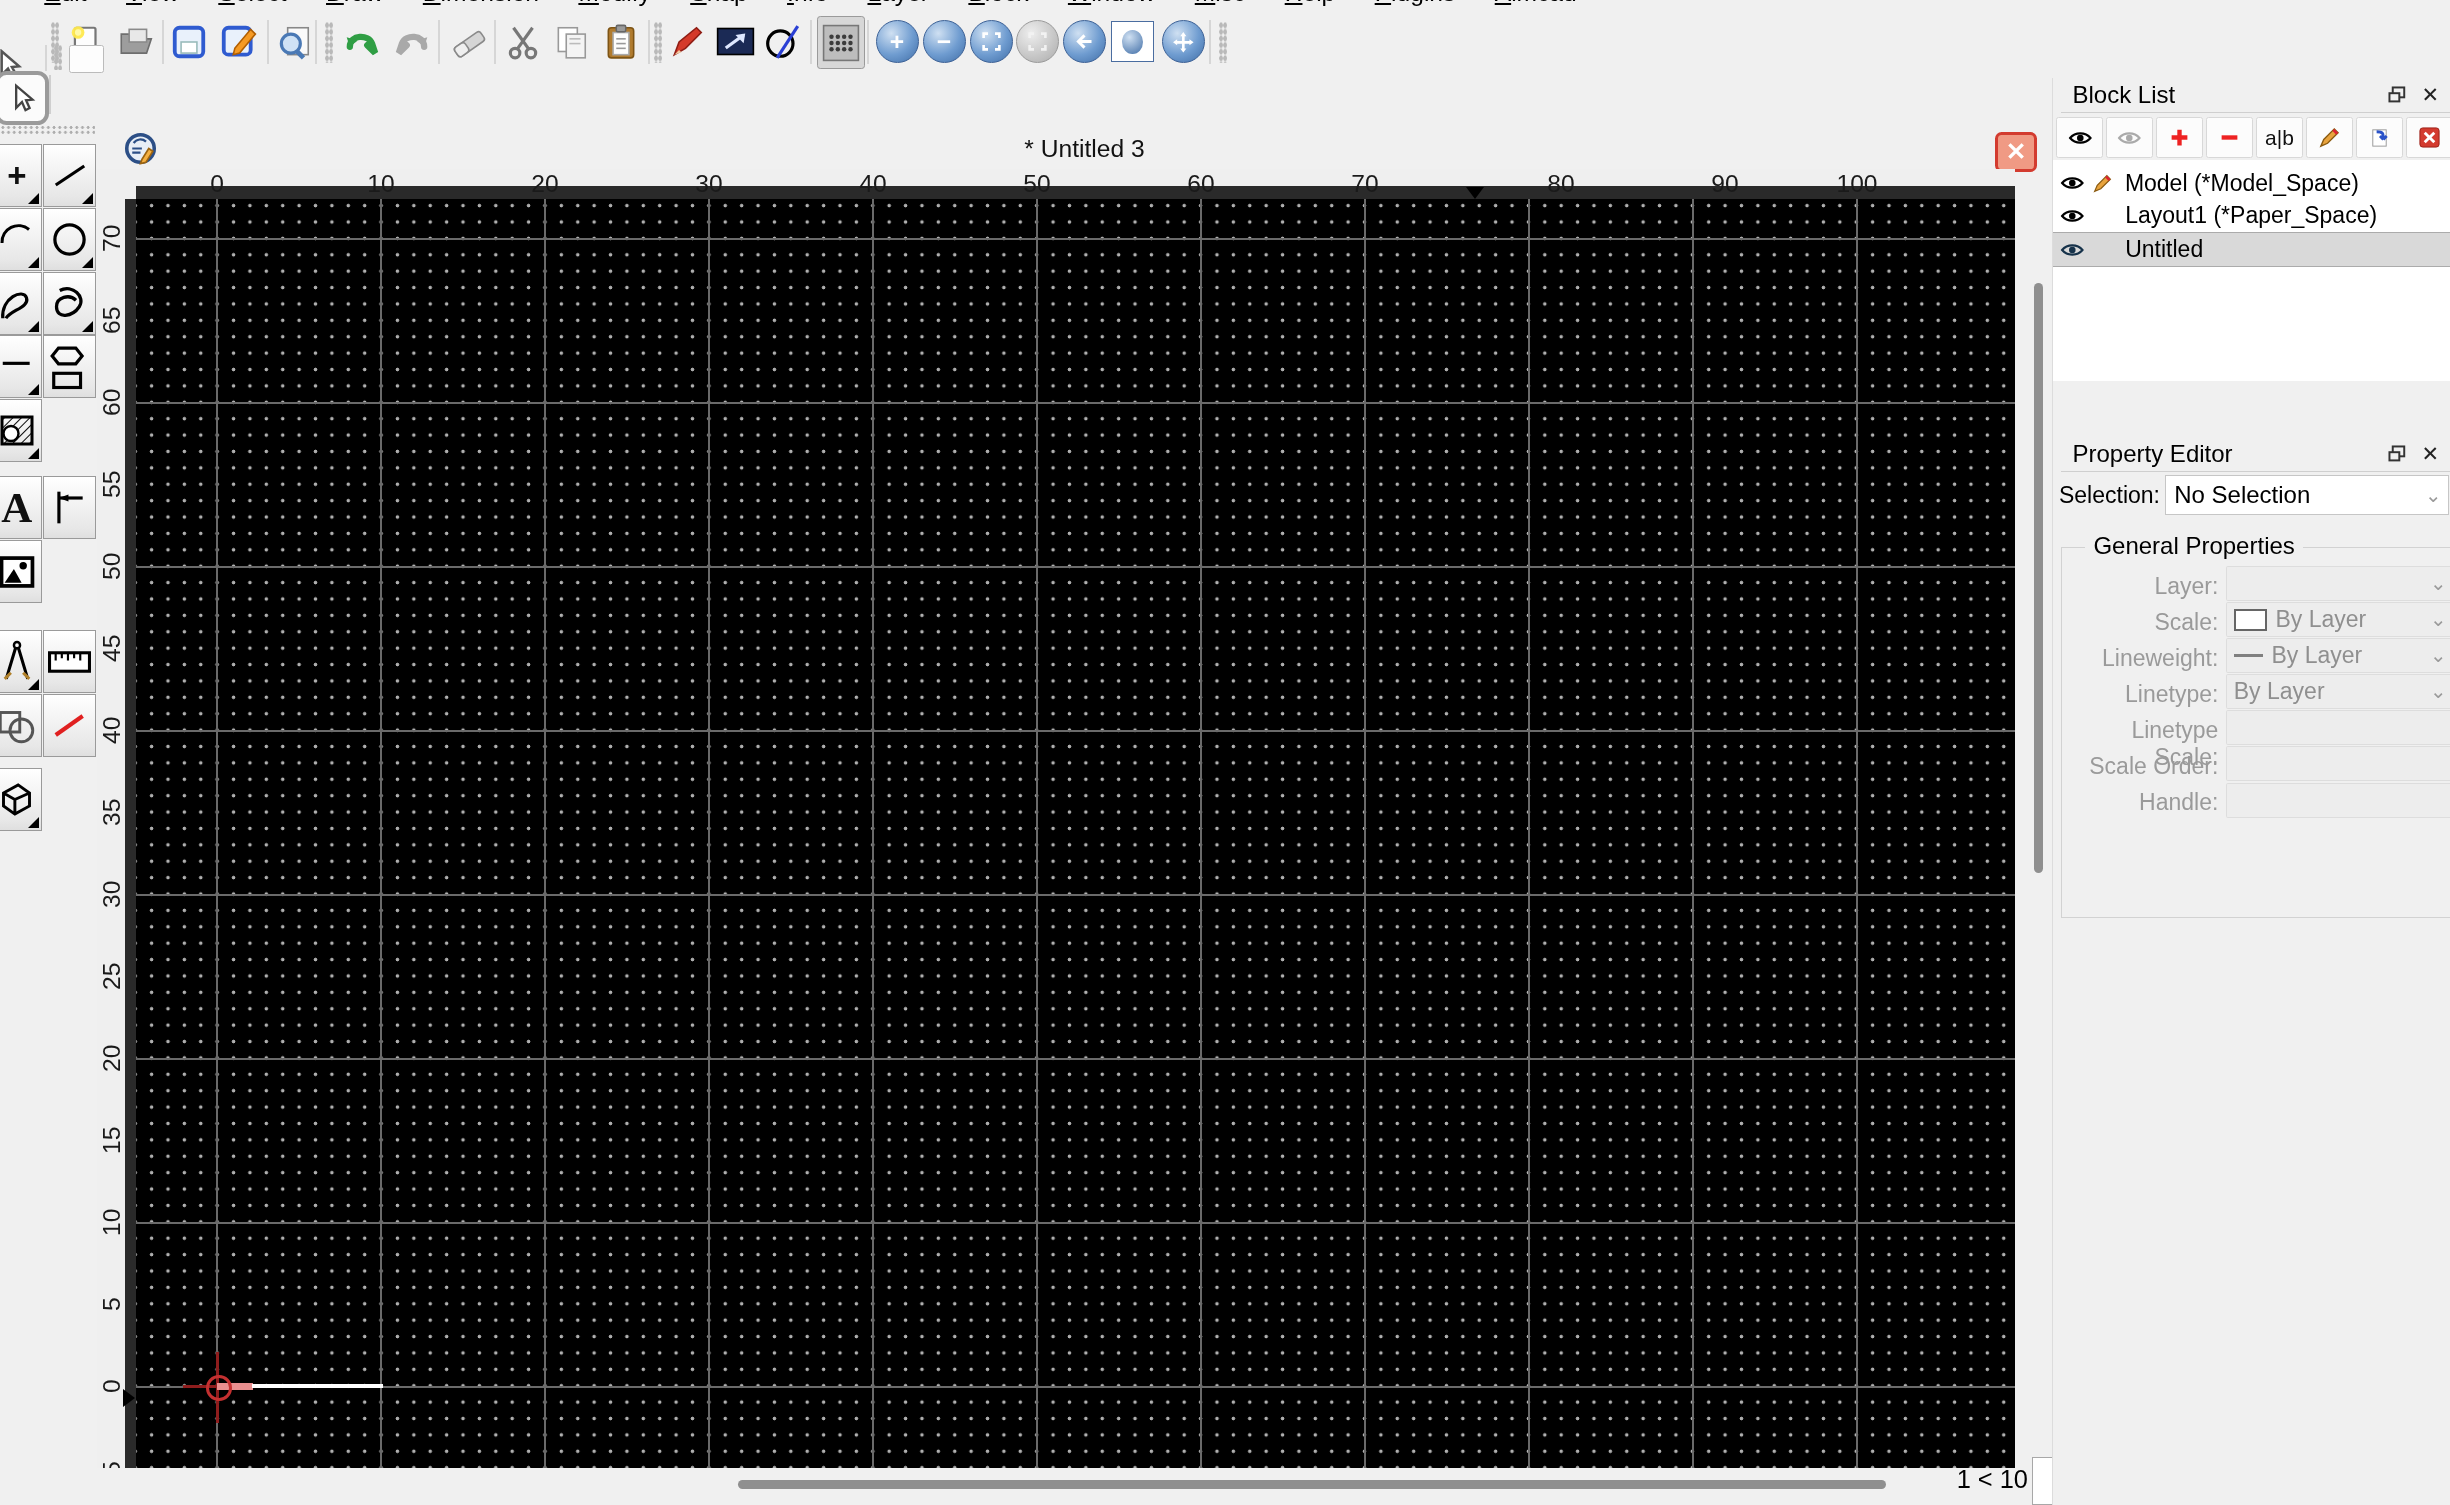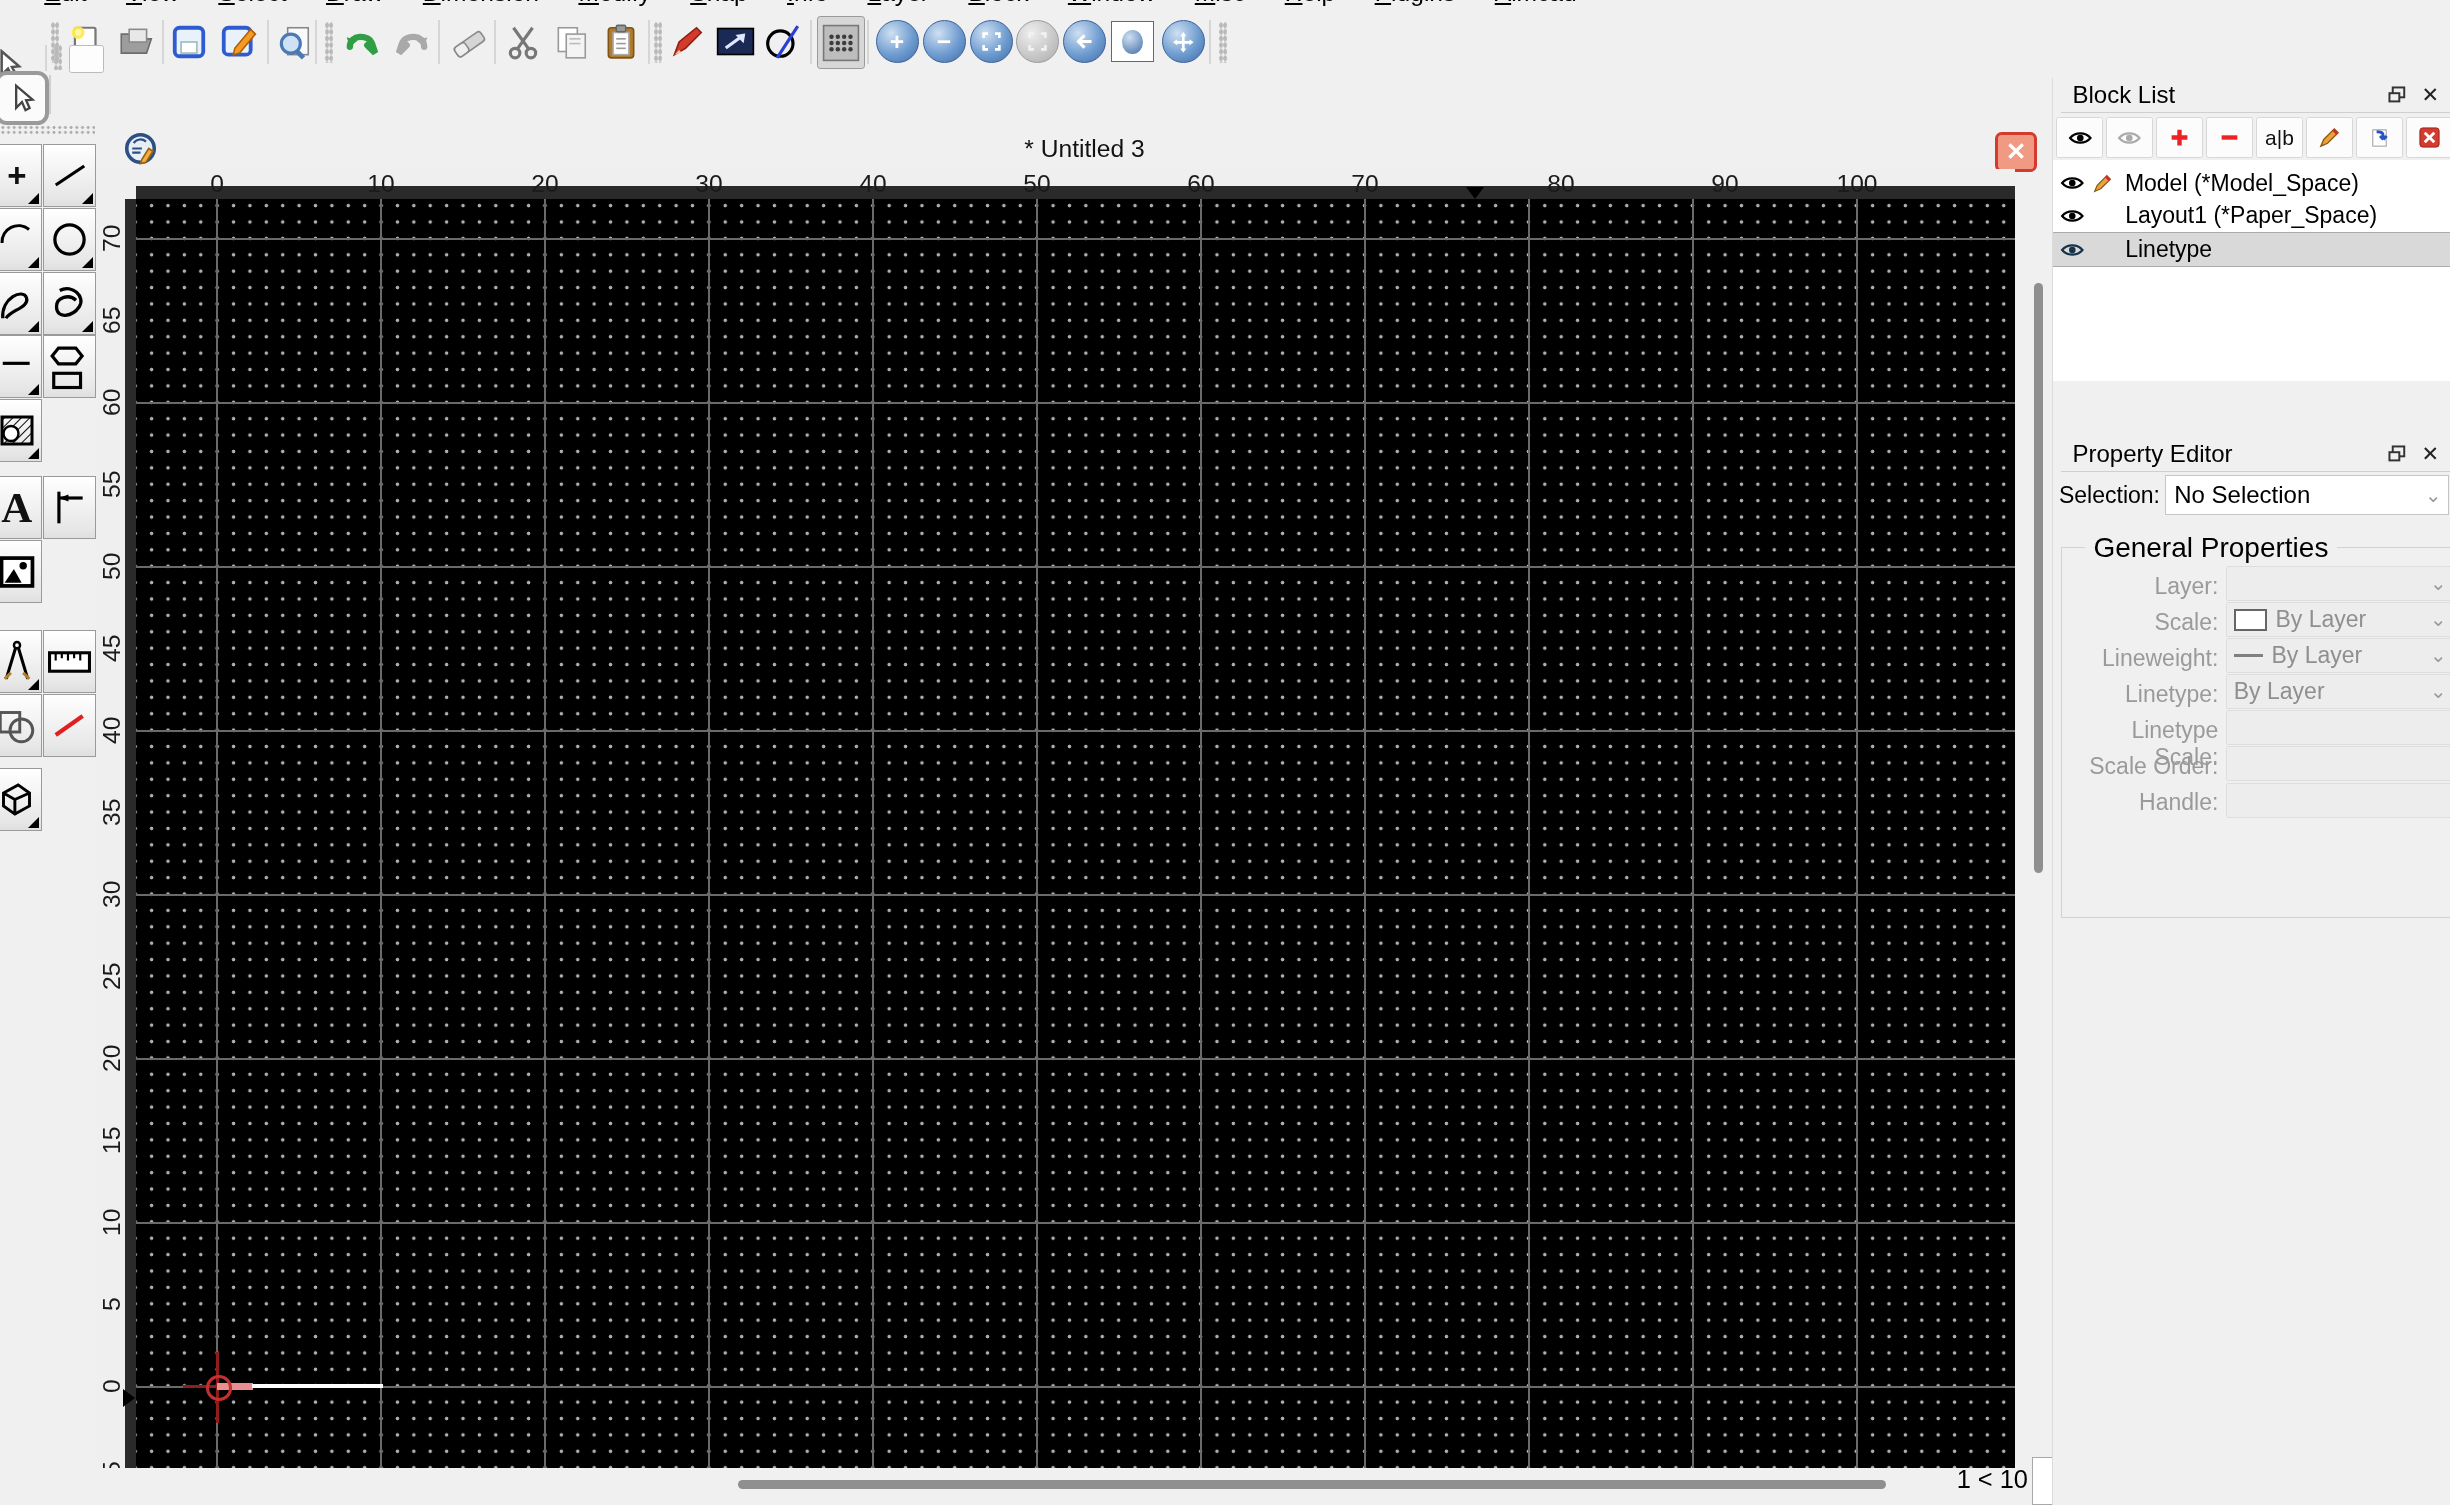--- a/index.html
+++ b/index.html
@@ -110,21 +110,21 @@
 
   
   .plabel{position:absolute;font-size:23px;color:#9a9a9a;text-align:right;width:148px;}
   .pctl{position:absolute;left:164px;width:226px;height:33px;background:#ededed;border:1.6px solid #dddddd;border-radius:1.6px;
         display:flex;align-items:center;font-size:23px;color:#8f8f8f;}
   .chev{position:absolute;right:6.6px;color:#9a9a9a;font-size:19.7px;}
   #selrow .plabel{color:#000;}
   #seldrop{position:absolute;left:112px;top:-4.9px;width:282px;height:38px;background:#fff;border:1.6px solid #c6c6c6;
            display:flex;align-items:center;font-size:24px;color:#000;}
   #groupbox{position:absolute;left:8.2px;width:402px;border:1.6px solid #d2d2d2;border-right:none;}
-  #grouptitle{position:absolute;left:23px;top:-16.4px;background:#f0f0f0;padding:0 8.2px;font-size:28px;color:#000;}
+  #grouptitle{position:absolute;left:23px;top:-16.4px;background:#f0f0f0;padding:0 8.2px;font-size:24px;color:#000;}
   .swatch{width:29.5px;height:18px;background:#fff;border:2.5px solid #666;margin:0 8.2px 0 6.6px;}
   .lwline{width:29.5px;height:3.3px;background:#808080;margin:0 8.2px 0 6.6px;}
 
   svg{display:block;}
 </style>
 </head>
 <body>
 <div id="app">
 
   <div id="menubar">
@@ -593,21 +593,21 @@
             <path d="M2 8 C7 2 17 2 22 8 C17 14 7 14 2 8 Z" fill="none" stroke="#000" stroke-width="2"></path>
             <circle cx="12" cy="8" r="3.2" fill="#000"></circle>
           </svg>
         <span class="lbl" style="margin-left:41px">Layout1 (*Paper_Space)</span>
       </div>
       <div class="blkrow sel" style="top:72px">
         <svg class="eye" width="24.6" height="18" viewBox="0 0 24 16">
             <path d="M2 8 C7 2 17 2 22 8 C17 14 7 14 2 8 Z" fill="none" stroke="#16324a" stroke-width="2"></path>
             <circle cx="12" cy="8" r="3.2" fill="#16324a"></circle>
           </svg>
-        <span class="lbl" style="margin-left:41px">Linetype</span>
+        <span class="lbl" style="margin-left:41px">Untitled</span>
       </div>
     </div>
 
     <div class="dockhdr" style="top:359px">
       <div class="ttl">Property Editor</div>
       <div class="hdrbtn" style="left:324px">
         <svg width="19.7" height="19.7" viewBox="0 0 24 24">
             <rect x="7" y="3" width="14" height="12" fill="none" stroke="#333" stroke-width="2.4"></rect>
             <rect x="3" y="10" width="12" height="10" fill="#f0f0f0" stroke="#333" stroke-width="2.4"></rect>
           </svg>

